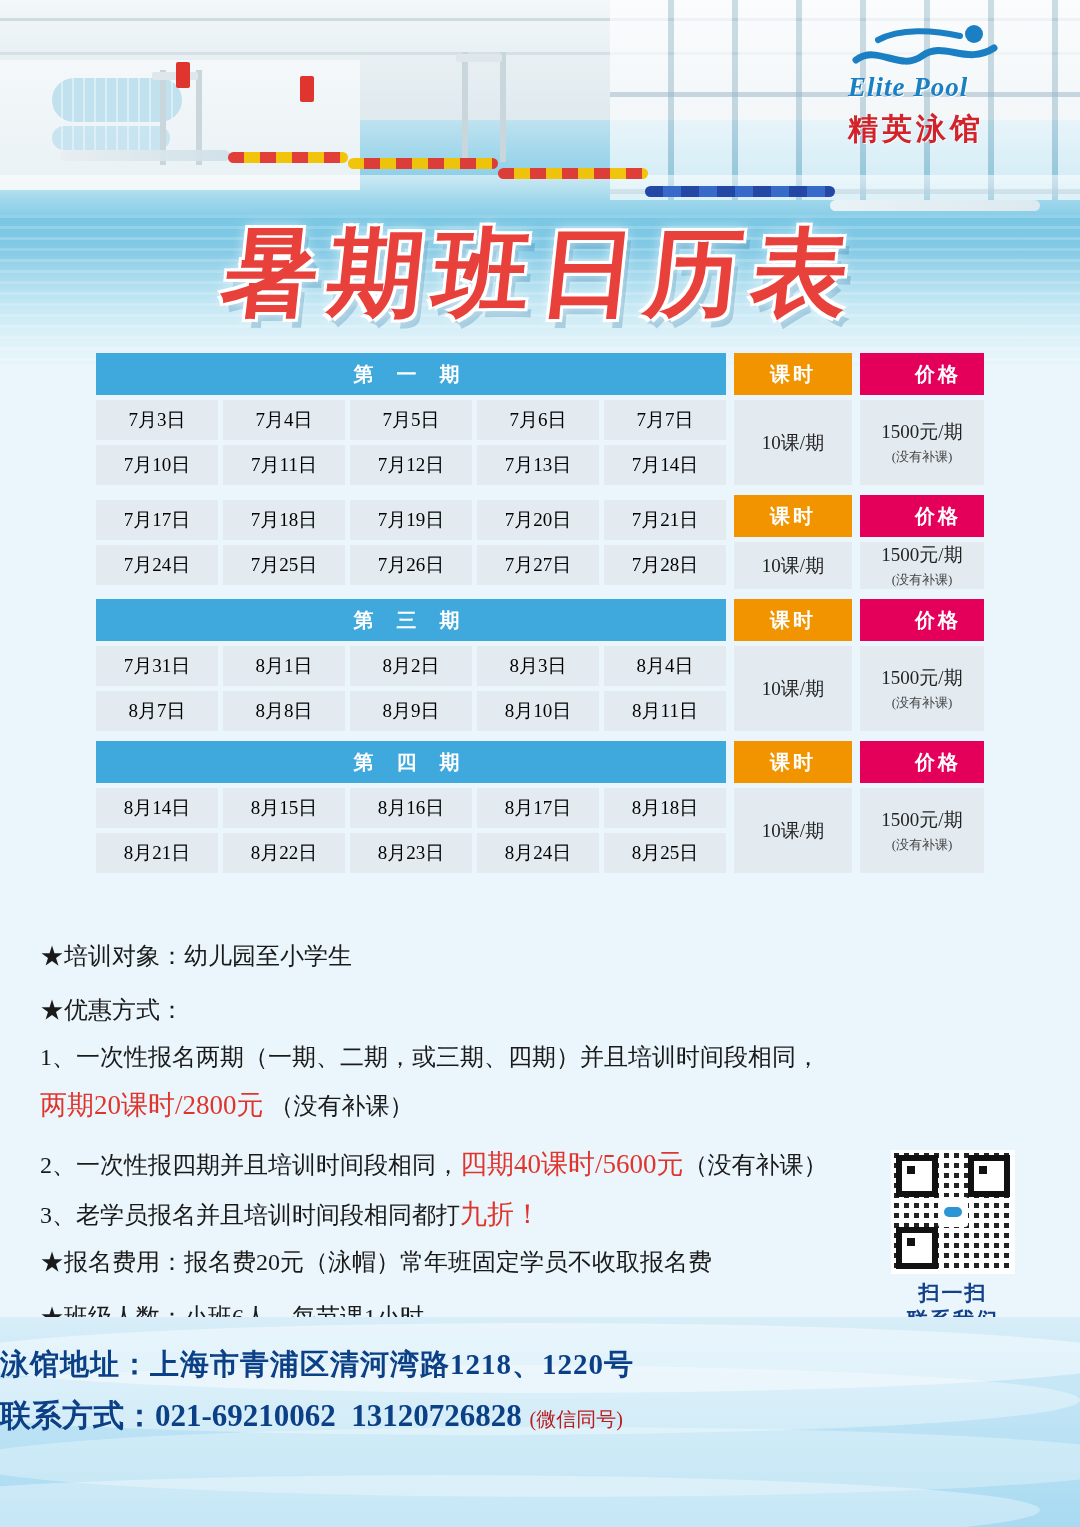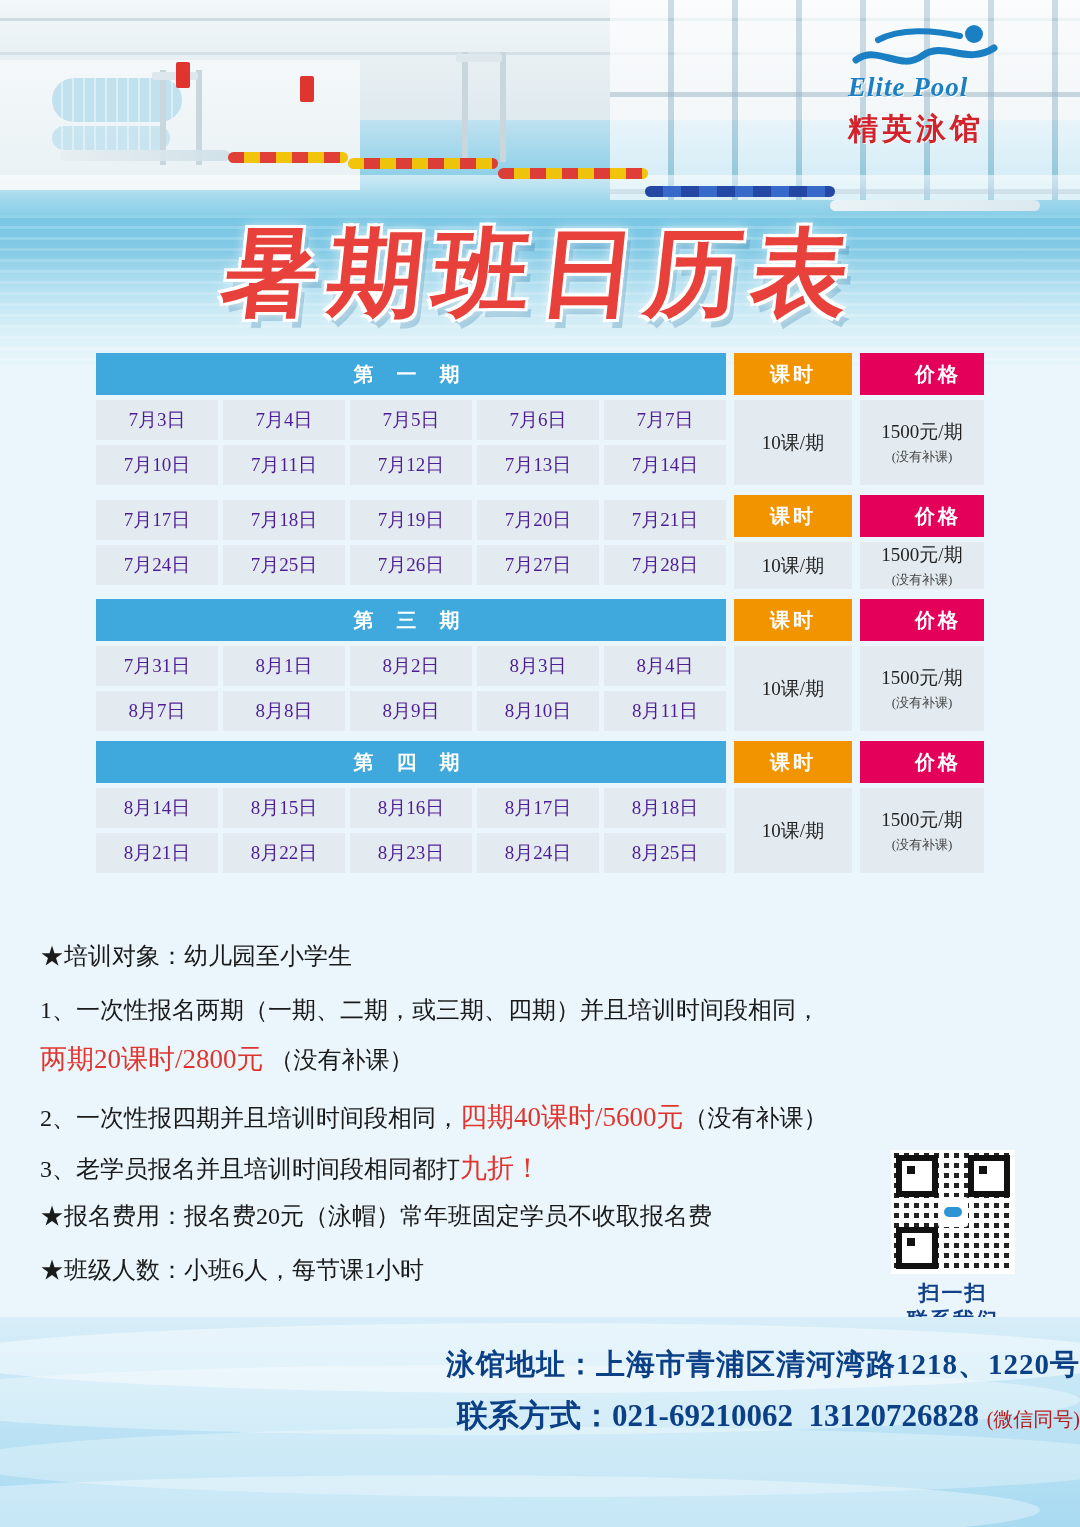--- a/index.html
+++ b/index.html
@@ -103,21 +103,21 @@
   .term{margin-bottom:10px;display:flex;}
   .term .left{width:630px;}
   .hdr{
     height:42px;line-height:42px;text-align:center;color:#fff;
     font-family:"Liberation Serif", serif;font-weight:bold;font-size:20px;letter-spacing:9px;
     background:#3fa8dc;
   }
   .daterow{display:flex;margin-top:5px;}
   .cell{
     flex:1;height:40px;line-height:40px;text-align:center;
-    background:#e3ebf0;margin-right:5px;color:#4c1d95;
+    background:#e3ebf0;margin-right:5px;color:#000000;
     font-family:"Liberation Serif", serif;font-size:19px;
   }
   .cell:last-child{margin-right:0;}
   .sessions{width:118px;margin-left:8px;display:flex;flex-direction:column;}
   .price{width:124px;margin-left:8px;display:flex;flex-direction:column;}
   .hdr-orange{background:#f29400;color:#fff;height:42px;line-height:42px;text-align:center;
     font-family:"Liberation Serif", serif;font-weight:bold;font-size:20px;letter-spacing:3px;}
   .hdr-red{background:#e4005a;color:#fff;height:42px;line-height:42px;text-align:center;
     font-family:"Liberation Serif", serif;font-weight:bold;font-size:20px;letter-spacing:3px;padding-left:32px;}
   .val{
@@ -153,21 +153,21 @@
   .qr .ctr:after{content:"";position:absolute;left:6px;top:10px;width:18px;height:10px;background:#2a94d4;border-radius:5px;}
   .qr-txt{font-family:"Liberation Serif", serif;color:#12408a;font-weight:bold;font-size:21px;margin-top:6px;line-height:1.3;letter-spacing:2px;}
 
   
   .footer-wave{
     position:absolute;left:0;bottom:0;width:1080px;height:210px;
     background:linear-gradient(to bottom,#d8eef8,#bfe4f5 45%,#a8daf1);
   }
   .wave{position:absolute;left:0;width:1200px;height:70px;border-radius:50%;}
   .footer-text{
-    position:absolute;left:0;bottom:90px;width:1080px;text-align:right;
+    position:absolute;left:0;bottom:90px;width:1080px;text-align:left;
     font-family:"Liberation Serif", serif;color:#0b3f86;font-weight:bold;
   }
   .footer-text .addr{font-size:29px;letter-spacing:1px;margin-bottom:10px;}
   .footer-text .tel{font-size:31px;}
   .footer-text .tel .small{font-size:20px;font-weight:normal;color:#b91c1c;}
 </style>
 </head>
 <body>
 
 <div class="poster">
@@ -336,20 +336,21 @@
           <span>1500元/期</span>
           <span class="sub">(没有补课)</span>
         </div>
       </div>
     </div>
 
   </div>
 
   <div class="info">
     <p class="line">★培训对象：幼儿园至小学生</p>
+    <p class="line sm">★优惠方式：</p>
     <p class="line sm">
       <span>1、一次性报名两期（一期、二期，或三期、四期）并且培训时间段相同，</span>
     </p>
     <p class="line indent">
       <span class="big-red">两期20课时/2800元</span>
       <span>（没有补课）</span>
     </p>
     <p class="line sm">
       <span>2、一次性报四期并且培训时间段相同，</span><span class="big-red">四期40课时/5600元</span><span>（没有补课）</span>
     </p>

